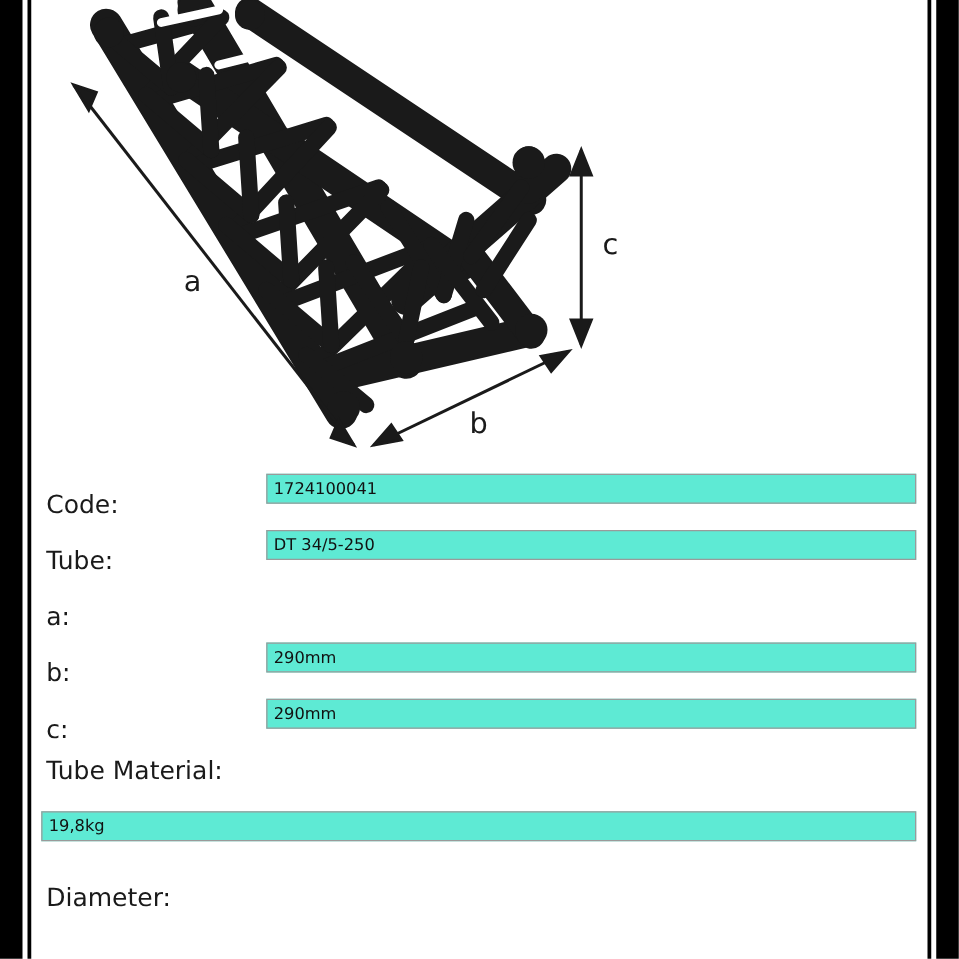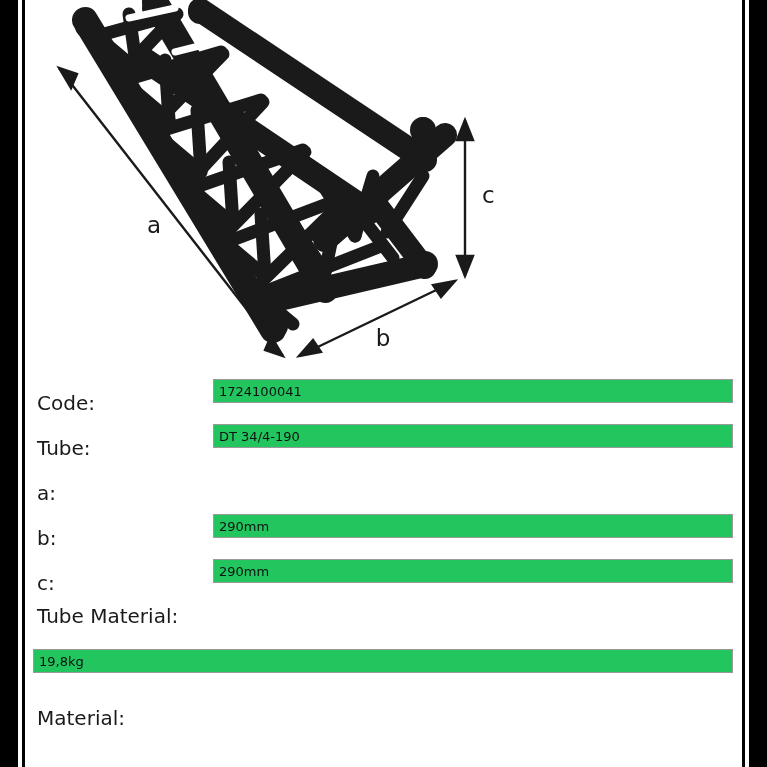--- a/index.html
+++ b/index.html
@@ -87,21 +87,21 @@
   }
   .spec-label {
     font-size: 20px;
     color: #1a1a1a;
     white-space: nowrap;
     padding-left: 4px;
     box-sizing: border-box;
   }
   .spec-value {
     flex: 1 1 auto;
-    background: #22c55e;
+    background: #5eead4;
     border: 1px solid #9a9a9a;
     height: 24px;
     line-height: 23px;
     font-size: 13px;
     color: #111111;
     padding-left: 5px;
     box-sizing: border-box;
     overflow: hidden;
     white-space: nowrap;
   }
@@ -223,21 +223,21 @@
 
     <div class="spec-table">
 
       <div class="spec-row">
         <div class="spec-label w-narrow">Code:</div>
         <div class="spec-value">1724100041</div>
       </div>
 
       <div class="spec-row">
         <div class="spec-label w-narrow">Tube:</div>
-        <div class="spec-value">DT 34/4-190</div>
+        <div class="spec-value">DT 34/5-250</div>
       </div>
 
       <div class="spec-row">
         <div class="spec-label w-narrow">a:</div>
       </div>
 
       <div class="spec-row">
         <div class="spec-label w-narrow">b:</div>
         <div class="spec-value">290mm</div>
       </div>
@@ -249,19 +249,19 @@
 
       <div class="spec-row">
         <div class="spec-label w-wide">Tube Material:</div>
       </div>
 
       <div class="spec-row">
         <div class="spec-value">19,8kg</div>
       </div>
 
       <div class="spec-row">
-        <div class="spec-label w-narrow">Material:</div>
+        <div class="spec-label w-narrow">Diameter:</div>
       </div>
 
     </div>
 
   </div>
 </div>
 
 </body></html>

